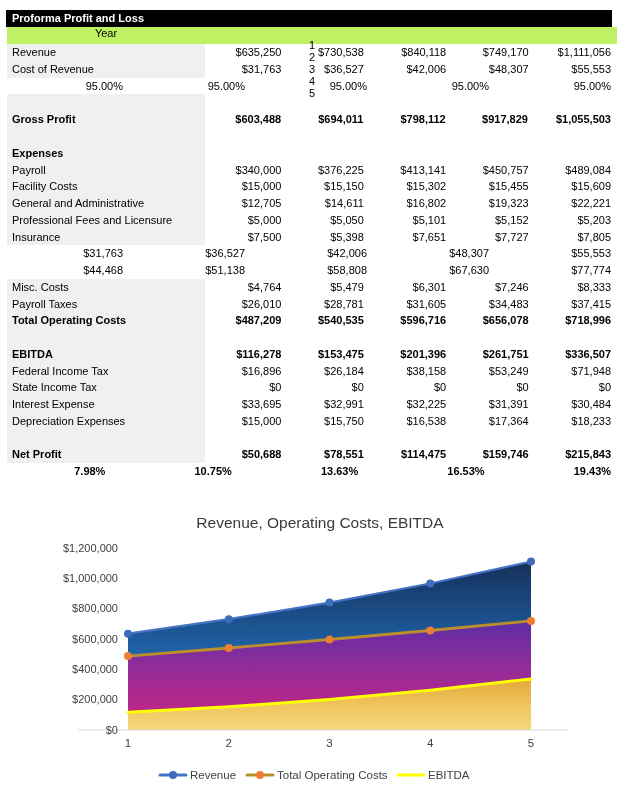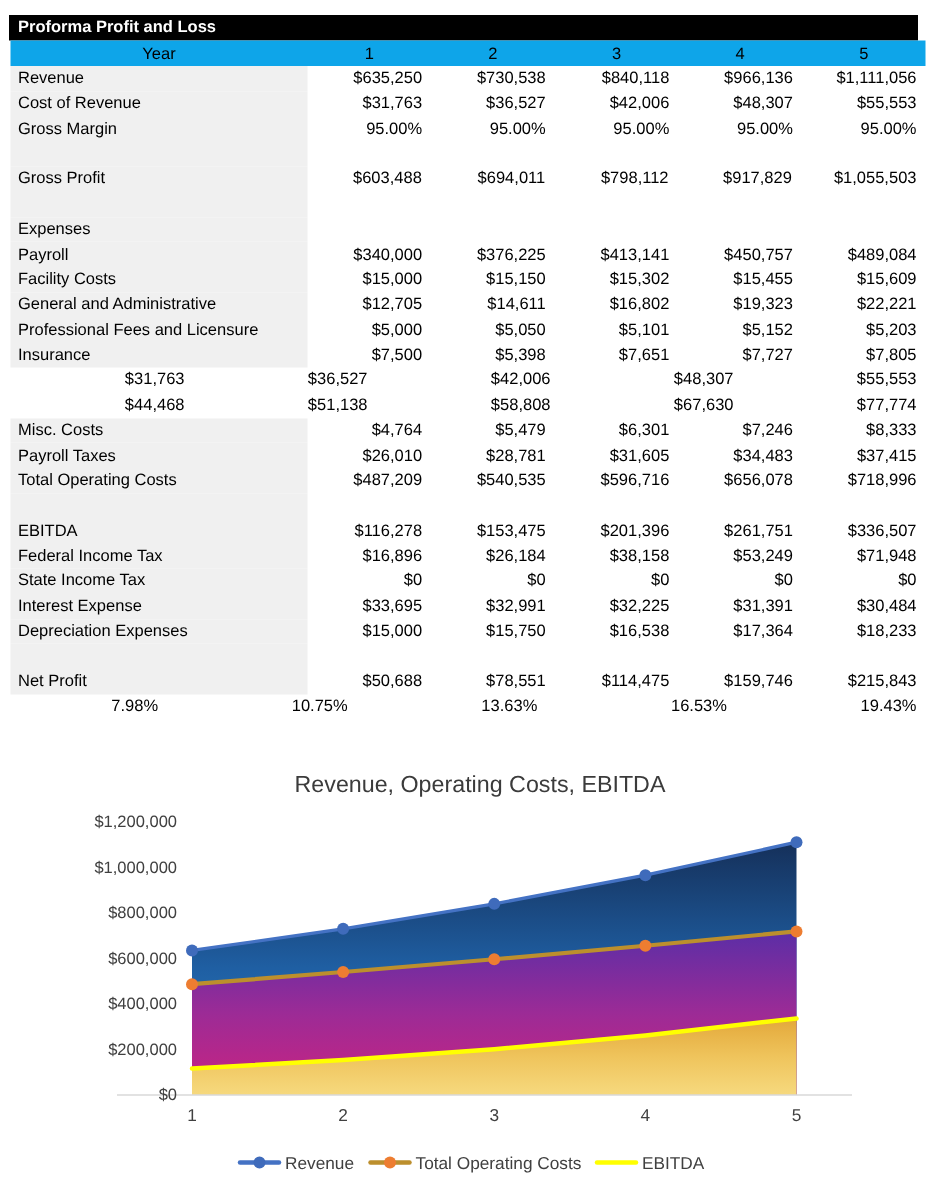--- a/index.html
+++ b/index.html
@@ -12,24 +12,24 @@
     background:#000;color:#fff;font-size:11px;font-weight:bold;
     line-height:17px;padding-left:6px;box-sizing:border-box;
   }
   .pl-table{position:absolute;left:7px;top:27px;width:610px;}
   .trow{display:flex;height:16.75px;align-items:center;font-size:11px;}
   .trow .lbl{
     width:198px;align-self:stretch;display:flex;align-items:center;
     background:#F0F0F0;padding-left:5px;box-sizing:border-box;white-space:nowrap;
   }
   .trow .cell{flex:1;text-align:right;padding-right:6px;white-space:nowrap;}
-  .trow.hdr{background:#0ea5e9;height:17px;}
+  .trow.hdr{background:#bef264;height:17px;flex-direction:column;}
   .trow.hdr .lbl{justify-content:center;padding-left:0;background:transparent;}
   .trow.hdr .cell{text-align:center;padding-right:0;}
-  .trow.bold{font-weight:normal;gap:22px;}
+  .trow.bold{font-weight:bold;gap:22px;}
   .chart-wrap{position:absolute;left:0;top:496px;width:621px;height:300px;}
   svg text{font-family:"Liberation Sans",sans-serif;}
 </style>
 </head>
 <body>
 
 <div class="titlebar">
   <span>Proforma Profit and Loss</span>
 </div>
 
@@ -40,33 +40,32 @@
       <div class="cell">2</div>
       <div class="cell">3</div>
       <div class="cell">4</div>
       <div class="cell">5</div>
     </div>
     <div class="trow">
       <div class="lbl">Revenue</div>
       <div class="cell">$635,250</div>
       <div class="cell">$730,538</div>
       <div class="cell">$840,118</div>
-      <div class="cell">$966,136</div>
+      <div class="cell">$749,170</div>
       <div class="cell">$1,111,056</div>
     </div>
     <div class="trow">
       <div class="lbl">Cost of Revenue</div>
       <div class="cell">$31,763</div>
       <div class="cell">$36,527</div>
       <div class="cell">$42,006</div>
       <div class="cell">$48,307</div>
       <div class="cell">$55,553</div>
     </div>
     <div class="trow">
-      <div class="lbl">Gross Margin</div>
       <div class="cell">95.00%</div>
       <div class="cell">95.00%</div>
       <div class="cell">95.00%</div>
       <div class="cell">95.00%</div>
       <div class="cell">95.00%</div>
     </div>
     <div class="trow">
       <div class="lbl"></div>
       <div class="cell"></div>
       <div class="cell"></div>

